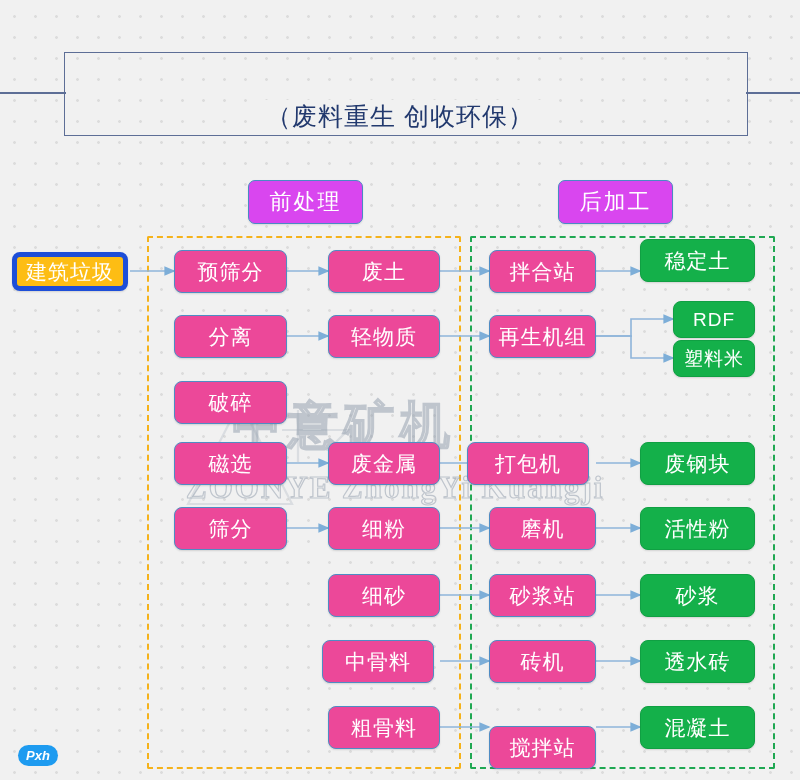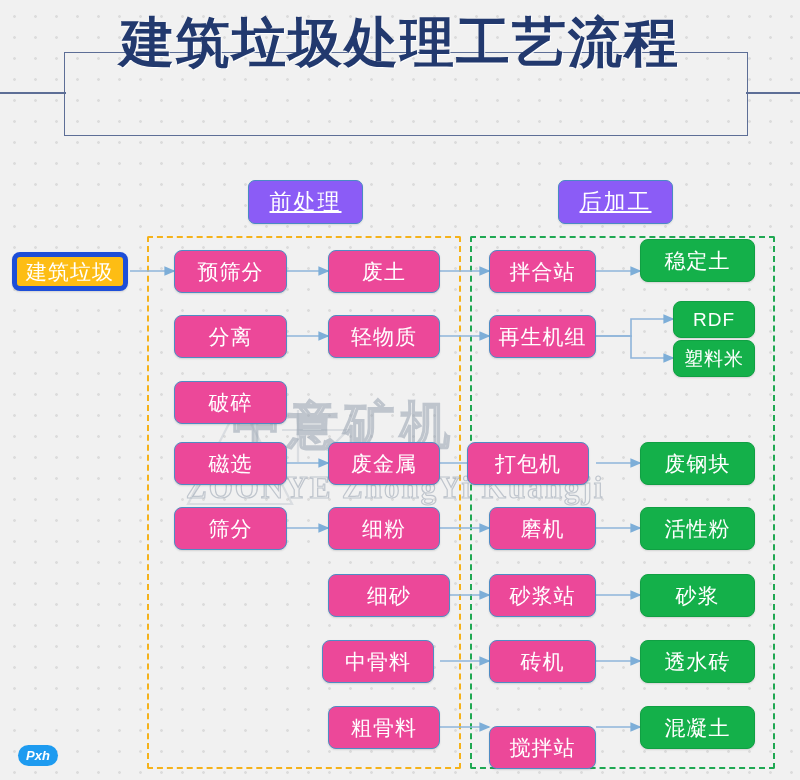--- a/index.html
+++ b/index.html
@@ -45,25 +45,24 @@
   #subtitle {
     display: inline-block; position: relative; z-index: 2;
     background: #f1f1f1;
     padding: 0 14px;
     font-size: 25px; color: #22396e; letter-spacing: 1px;
   }
 
   
   .section-pill {
     position: absolute; height: 44px; border-radius: 7px;
-    background: #8b5cf6; border: 1px solid #4a8ac4;
+    background: #d946ef; border: 1px solid #4a8ac4;
     color: #fff; font-size: 22px; letter-spacing: 2px;
     display: flex; align-items: center; justify-content: center;
     box-shadow: 0 1px 2px rgba(0,0,0,.10);
-    text-decoration: underline;
   }
   #pill-pre  { left: 248px; top: 180px; width: 115px; }
   #pill-post { left: 558px; top: 180px; width: 115px; }
 
   
   .group-frame { position: absolute; border-style: dashed; border-width: 2.5px; border-radius: 2px; }
   #frame-pre  { left: 147px; top: 236px; width: 314px; height: 533px; border-color: #f5b21a; }
   #frame-post { left: 470px; top: 236px; width: 305px; height: 533px; border-color: #1fa852; }
 
   
@@ -116,21 +115,23 @@
 </style>
 </head>
 <body>
 
 <div id="bg-texture"></div>
 
 <div id="title-block">
   <div id="title-rule-left"></div>
   <div id="title-rule-right"></div>
   <div id="title-frame"></div>
-  <div id="main-title">建筑垃圾处理工艺流程</div>
+  <div id="subtitle-wrap">
+    <span id="subtitle">（废料重生  创收环保）</span>
+  </div>
 </div>
 
 <div id="watermark">
   <svg viewBox="0 0 500 120" preserveAspectRatio="none" aria-hidden="true">
     <g stroke="rgba(150,160,175,.55)" stroke-width="2.2" fill="none">
       <path d="M10 112 L62 10 L114 112 Z"></path>
       <path d="M36 64 L92 64"></path>
       <path d="M104 38 L170 38 L150 58 L176 58"></path>
       <path d="M120 18 L120 70"></path>
     </g>
@@ -202,21 +203,21 @@
 <div class="node blue" style="left:174px;top:250px;width:113px;height:43px">预筛分</div>
 <div class="node blue" style="left:174px;top:315px;width:113px;height:43px">分离</div>
 <div class="node blue" style="left:174px;top:381px;width:113px;height:43px">破碎</div>
 <div class="node blue" style="left:174px;top:442px;width:113px;height:43px">磁选</div>
 <div class="node blue" style="left:174px;top:507px;width:113px;height:43px">筛分</div>
 
 <div class="node blue" style="left:328px;top:250px;width:112px;height:43px">废土</div>
 <div class="node blue" style="left:328px;top:315px;width:112px;height:43px">轻物质</div>
 <div class="node blue" style="left:328px;top:442px;width:112px;height:43px">废金属</div>
 <div class="node blue" style="left:328px;top:507px;width:112px;height:43px">细粉</div>
-<div class="node blue" style="left:328px;top:574px;width:122px;height:43px">细砂</div>
+<div class="node blue" style="left:328px;top:574px;width:112px;height:43px">细砂</div>
 <div class="node blue" style="left:322px;top:640px;width:112px;height:43px">中骨料</div>
 <div class="node blue" style="left:328px;top:706px;width:112px;height:43px">粗骨料</div>
 
 <div class="node blue" style="left:489px;top:250px;width:107px;height:43px">拌合站</div>
 <div class="node blue" style="left:489px;top:315px;width:107px;height:43px">再生机组</div>
 <div class="node blue" style="left:467px;top:442px;width:122px;height:43px">打包机</div>
 <div class="node blue" style="left:489px;top:507px;width:107px;height:43px">磨机</div>
 <div class="node blue" style="left:489px;top:574px;width:107px;height:43px">砂浆站</div>
 <div class="node blue" style="left:489px;top:640px;width:107px;height:43px">砖机</div>
 <div class="node blue" style="left:489px;top:726px;width:107px;height:43px">搅拌站</div>

